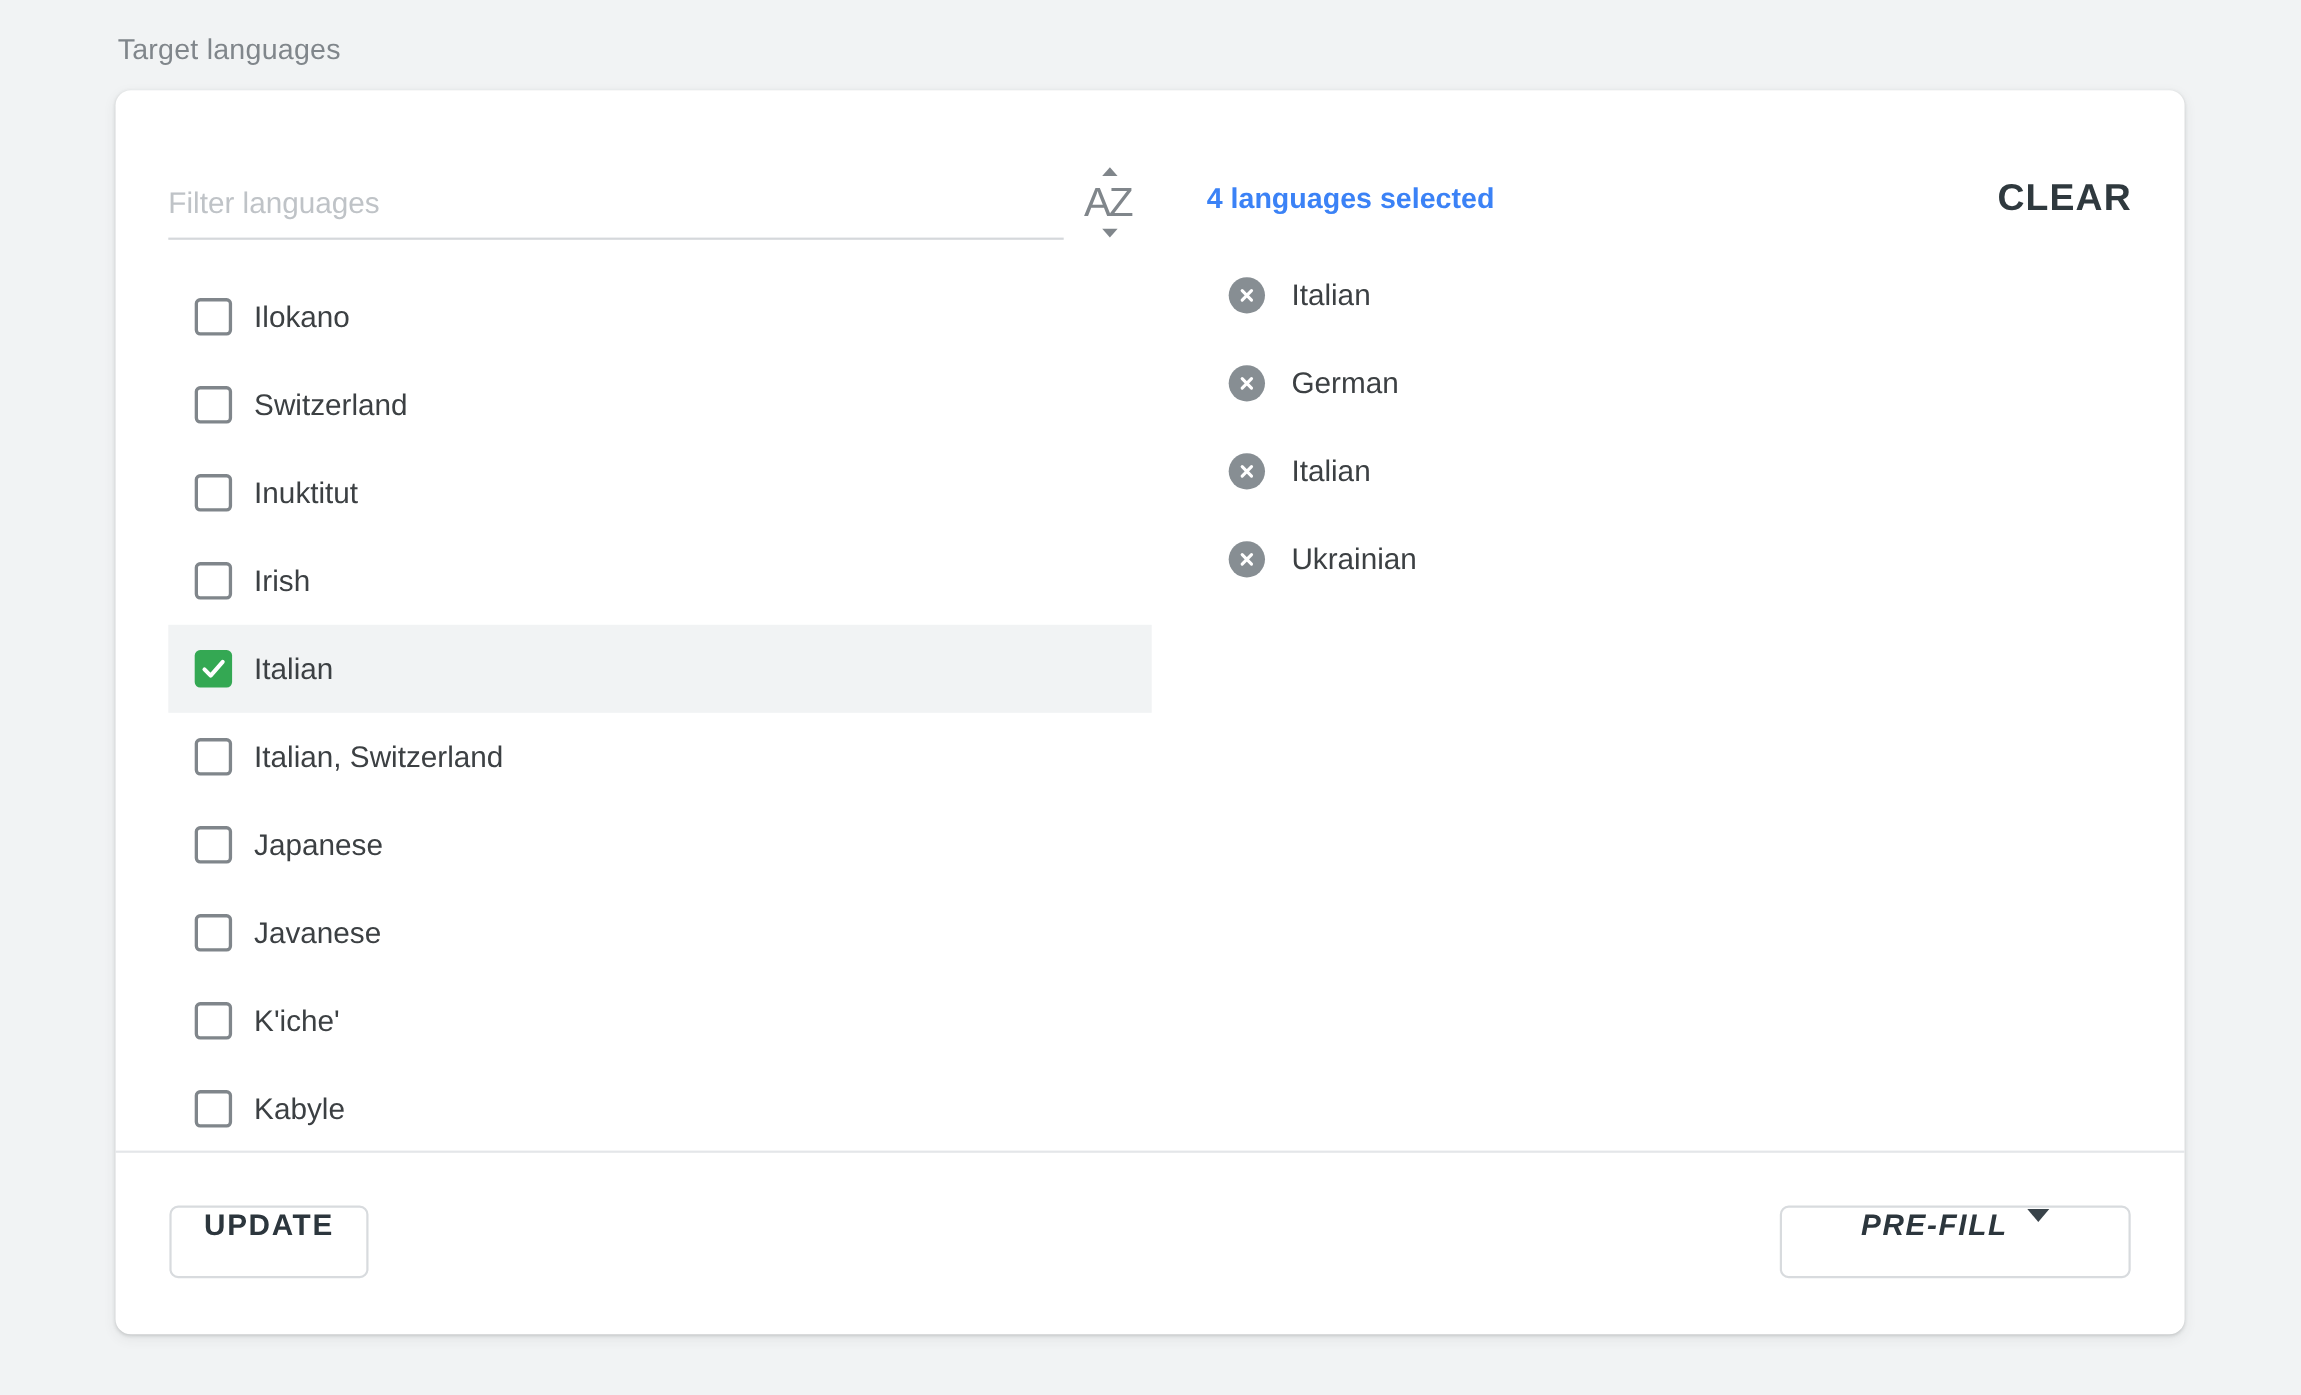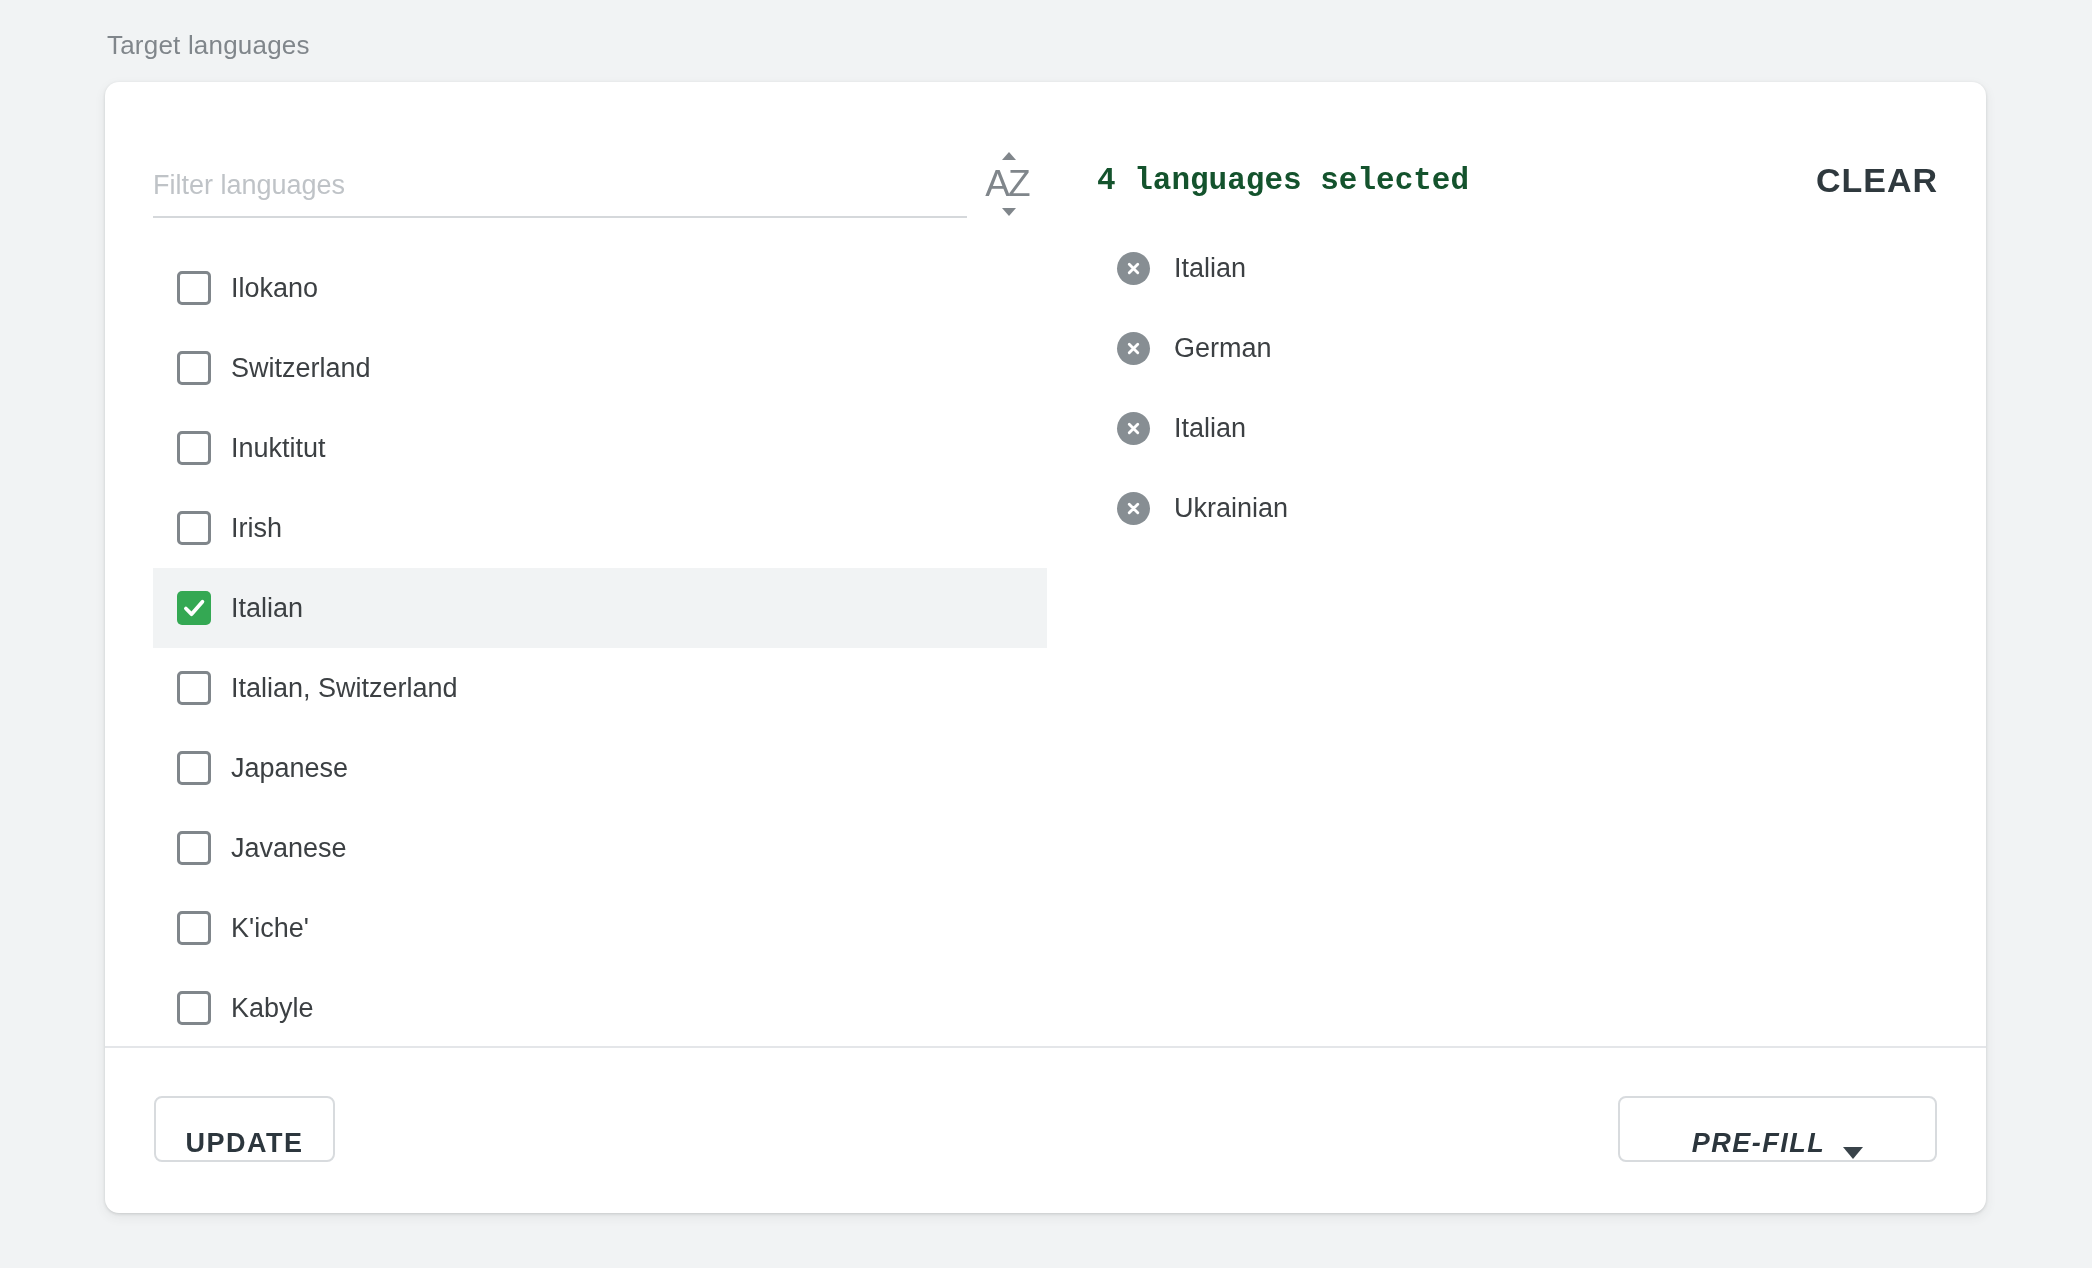--- a/index.html
+++ b/index.html
@@ -115,24 +115,23 @@
     position: absolute;
     left: 992px;
     top: 66px;
     width: 841px;
     height: 64px;
     display: flex;
     align-items: center;
     justify-content: space-between;
   }
   .sel-count {
-    font-size: 31px;
+    font-size: 26px;
     font-weight: 700;
-    color: #14532d;
-    font-family: Liberation Mono, monospace;
+    color: #3b82f6;
   }
   .clear-btn {
     font-size: 34px;
     font-weight: 700;
     color: #2f393e;
     letter-spacing: 1px;
     cursor: pointer;
   }
   .selected-list {
     position: absolute;
@@ -177,21 +176,21 @@
     background: #ffffff;
     border: 2px solid #d8dbde;
     border-radius: 8px;
     font-family: "Liberation Sans", sans-serif;
     font-size: 27px;
     font-weight: 700;
     color: #2c363d;
     letter-spacing: 1.5px;
     cursor: pointer;
     display: flex;
-    align-items: flex-end;
+    align-items: flex-start;
     justify-content: center;
   }
   .btn.update { left: 49px; width: 181px; }
   .btn.prefill { right: 49px; width: 319px; font-style: italic; }
   .caret-down {
     display: inline-block;
     width: 0; height: 0;
     border-left: 10px solid transparent;
     border-right: 10px solid transparent;
     border-top: 12px solid #39434a;

